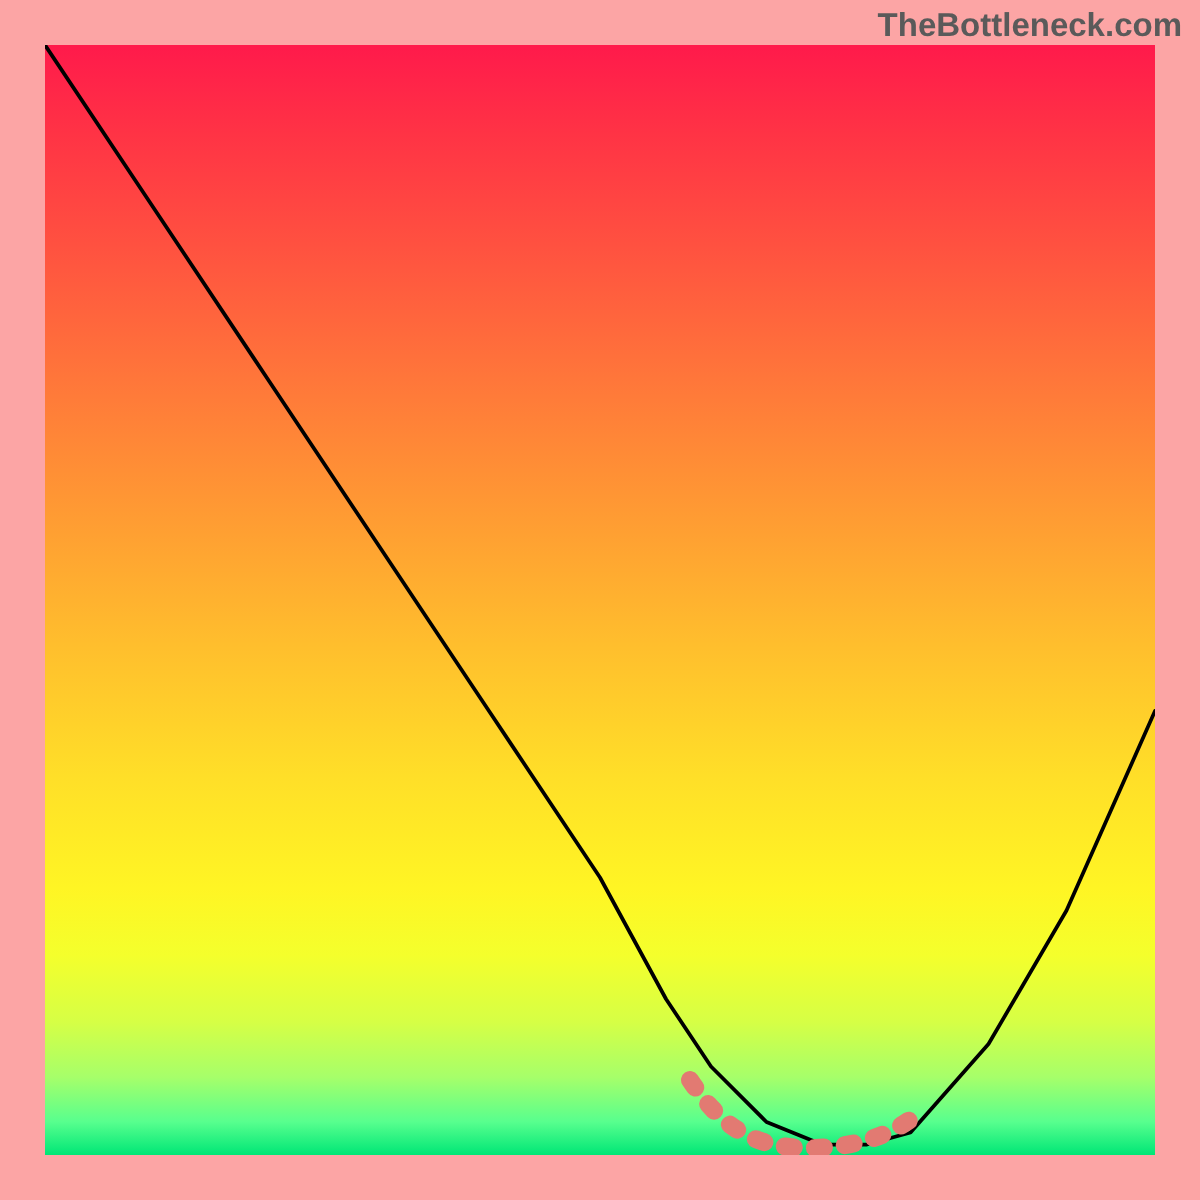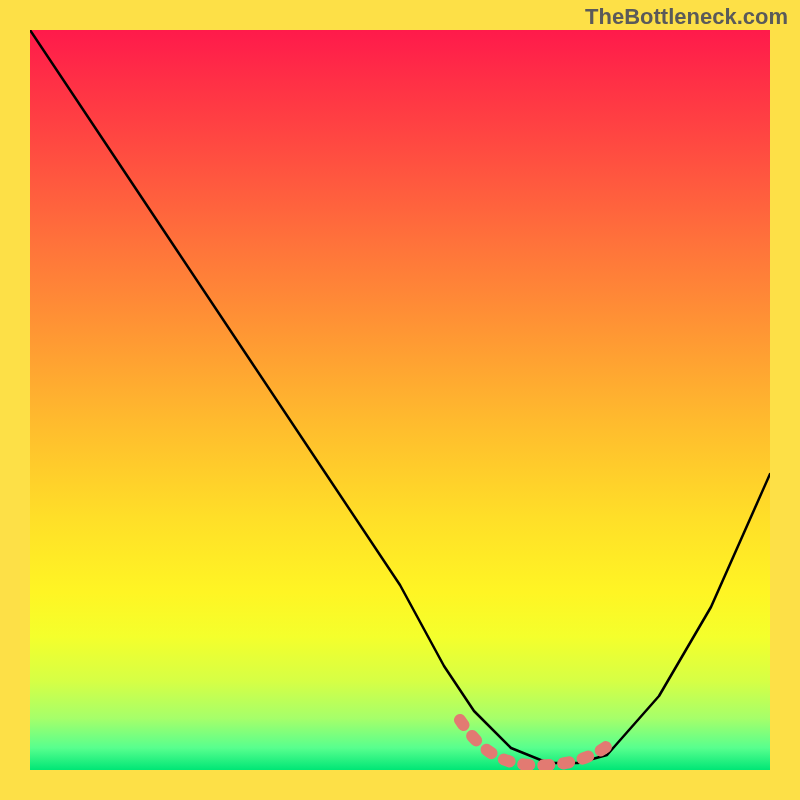--- a/index.html
+++ b/index.html
@@ -1,17 +1,17 @@
 <!DOCTYPE html>
 <html><head>
 <meta charset="utf-8">
 <style>
   * { margin: 0; padding: 0; box-sizing: border-box; }
   html, body { width: 800px; height: 800px; overflow: hidden; background: #000; }
-  .container { position: relative; width: 800px; height: 800px; background: #fde047; }
+  .container { position: relative; width: 800px; height: 800px; background: #fca5a5; }
   .watermark {
     position: absolute;
     top: 4px;
     right: 12px;
     color: #5a5a5a;
     font-family: Arial, sans-serif;
     font-size: 22px;
     font-weight: bold;
     z-index: 3;
   }

